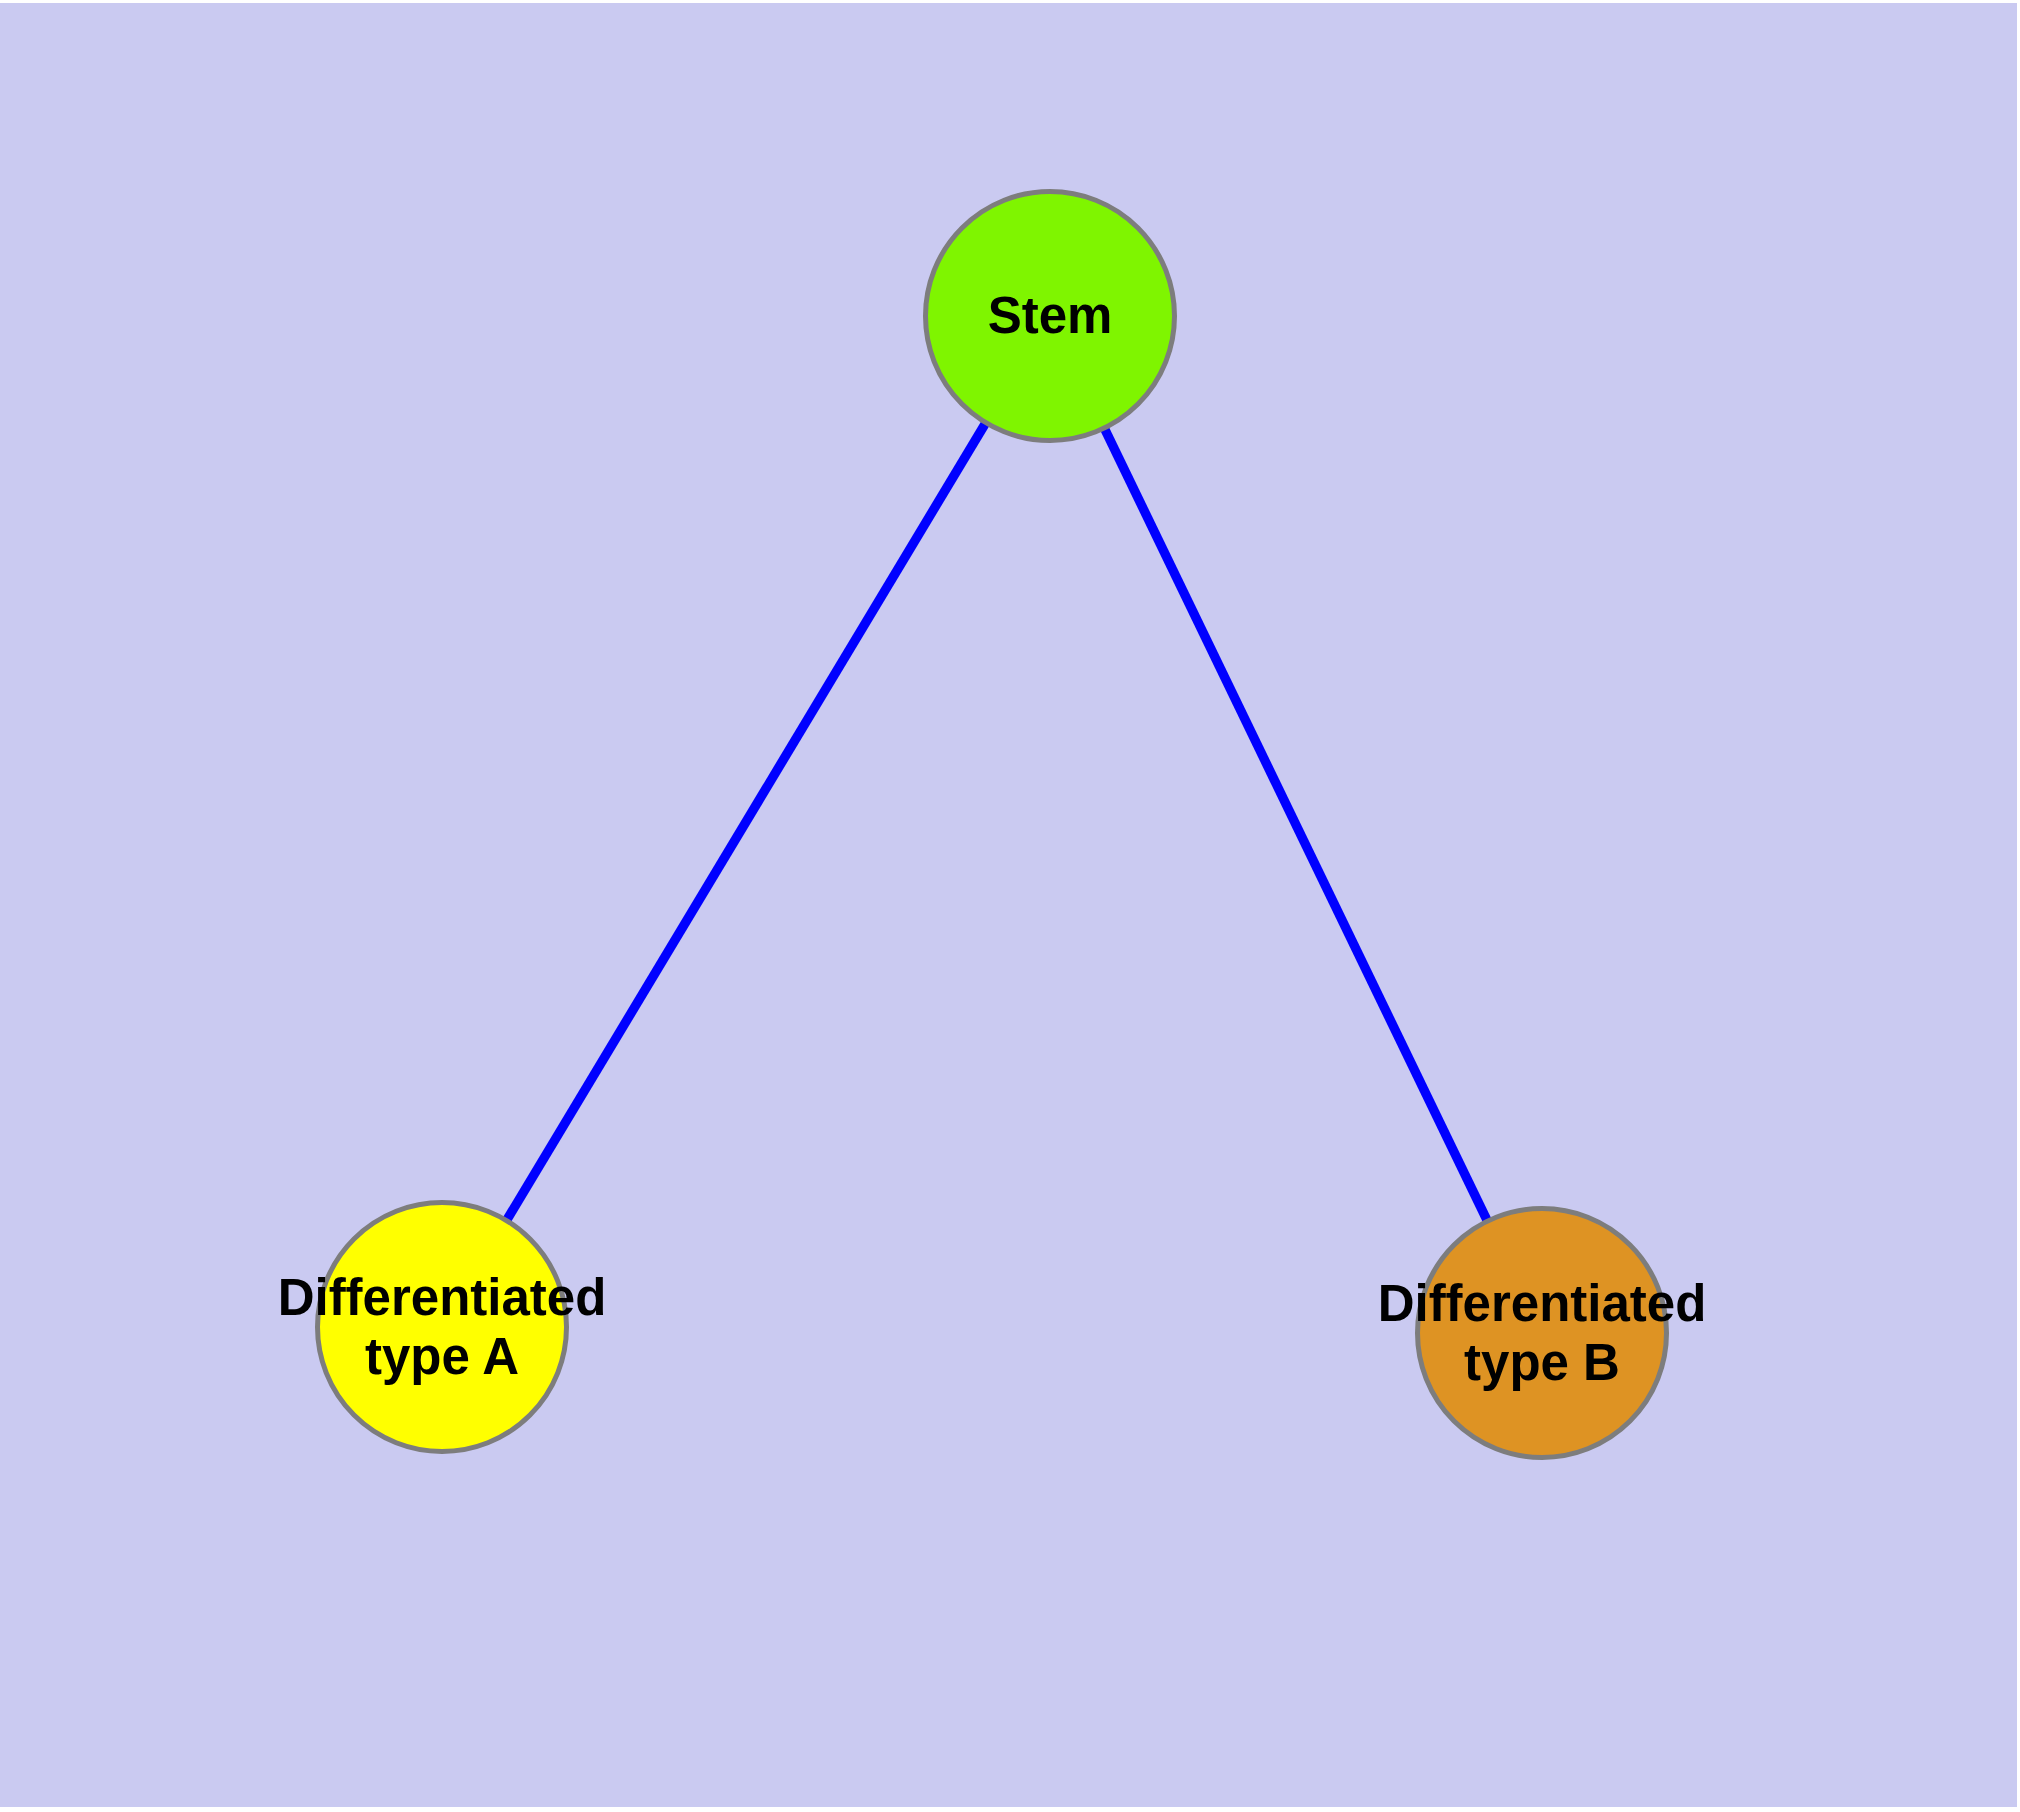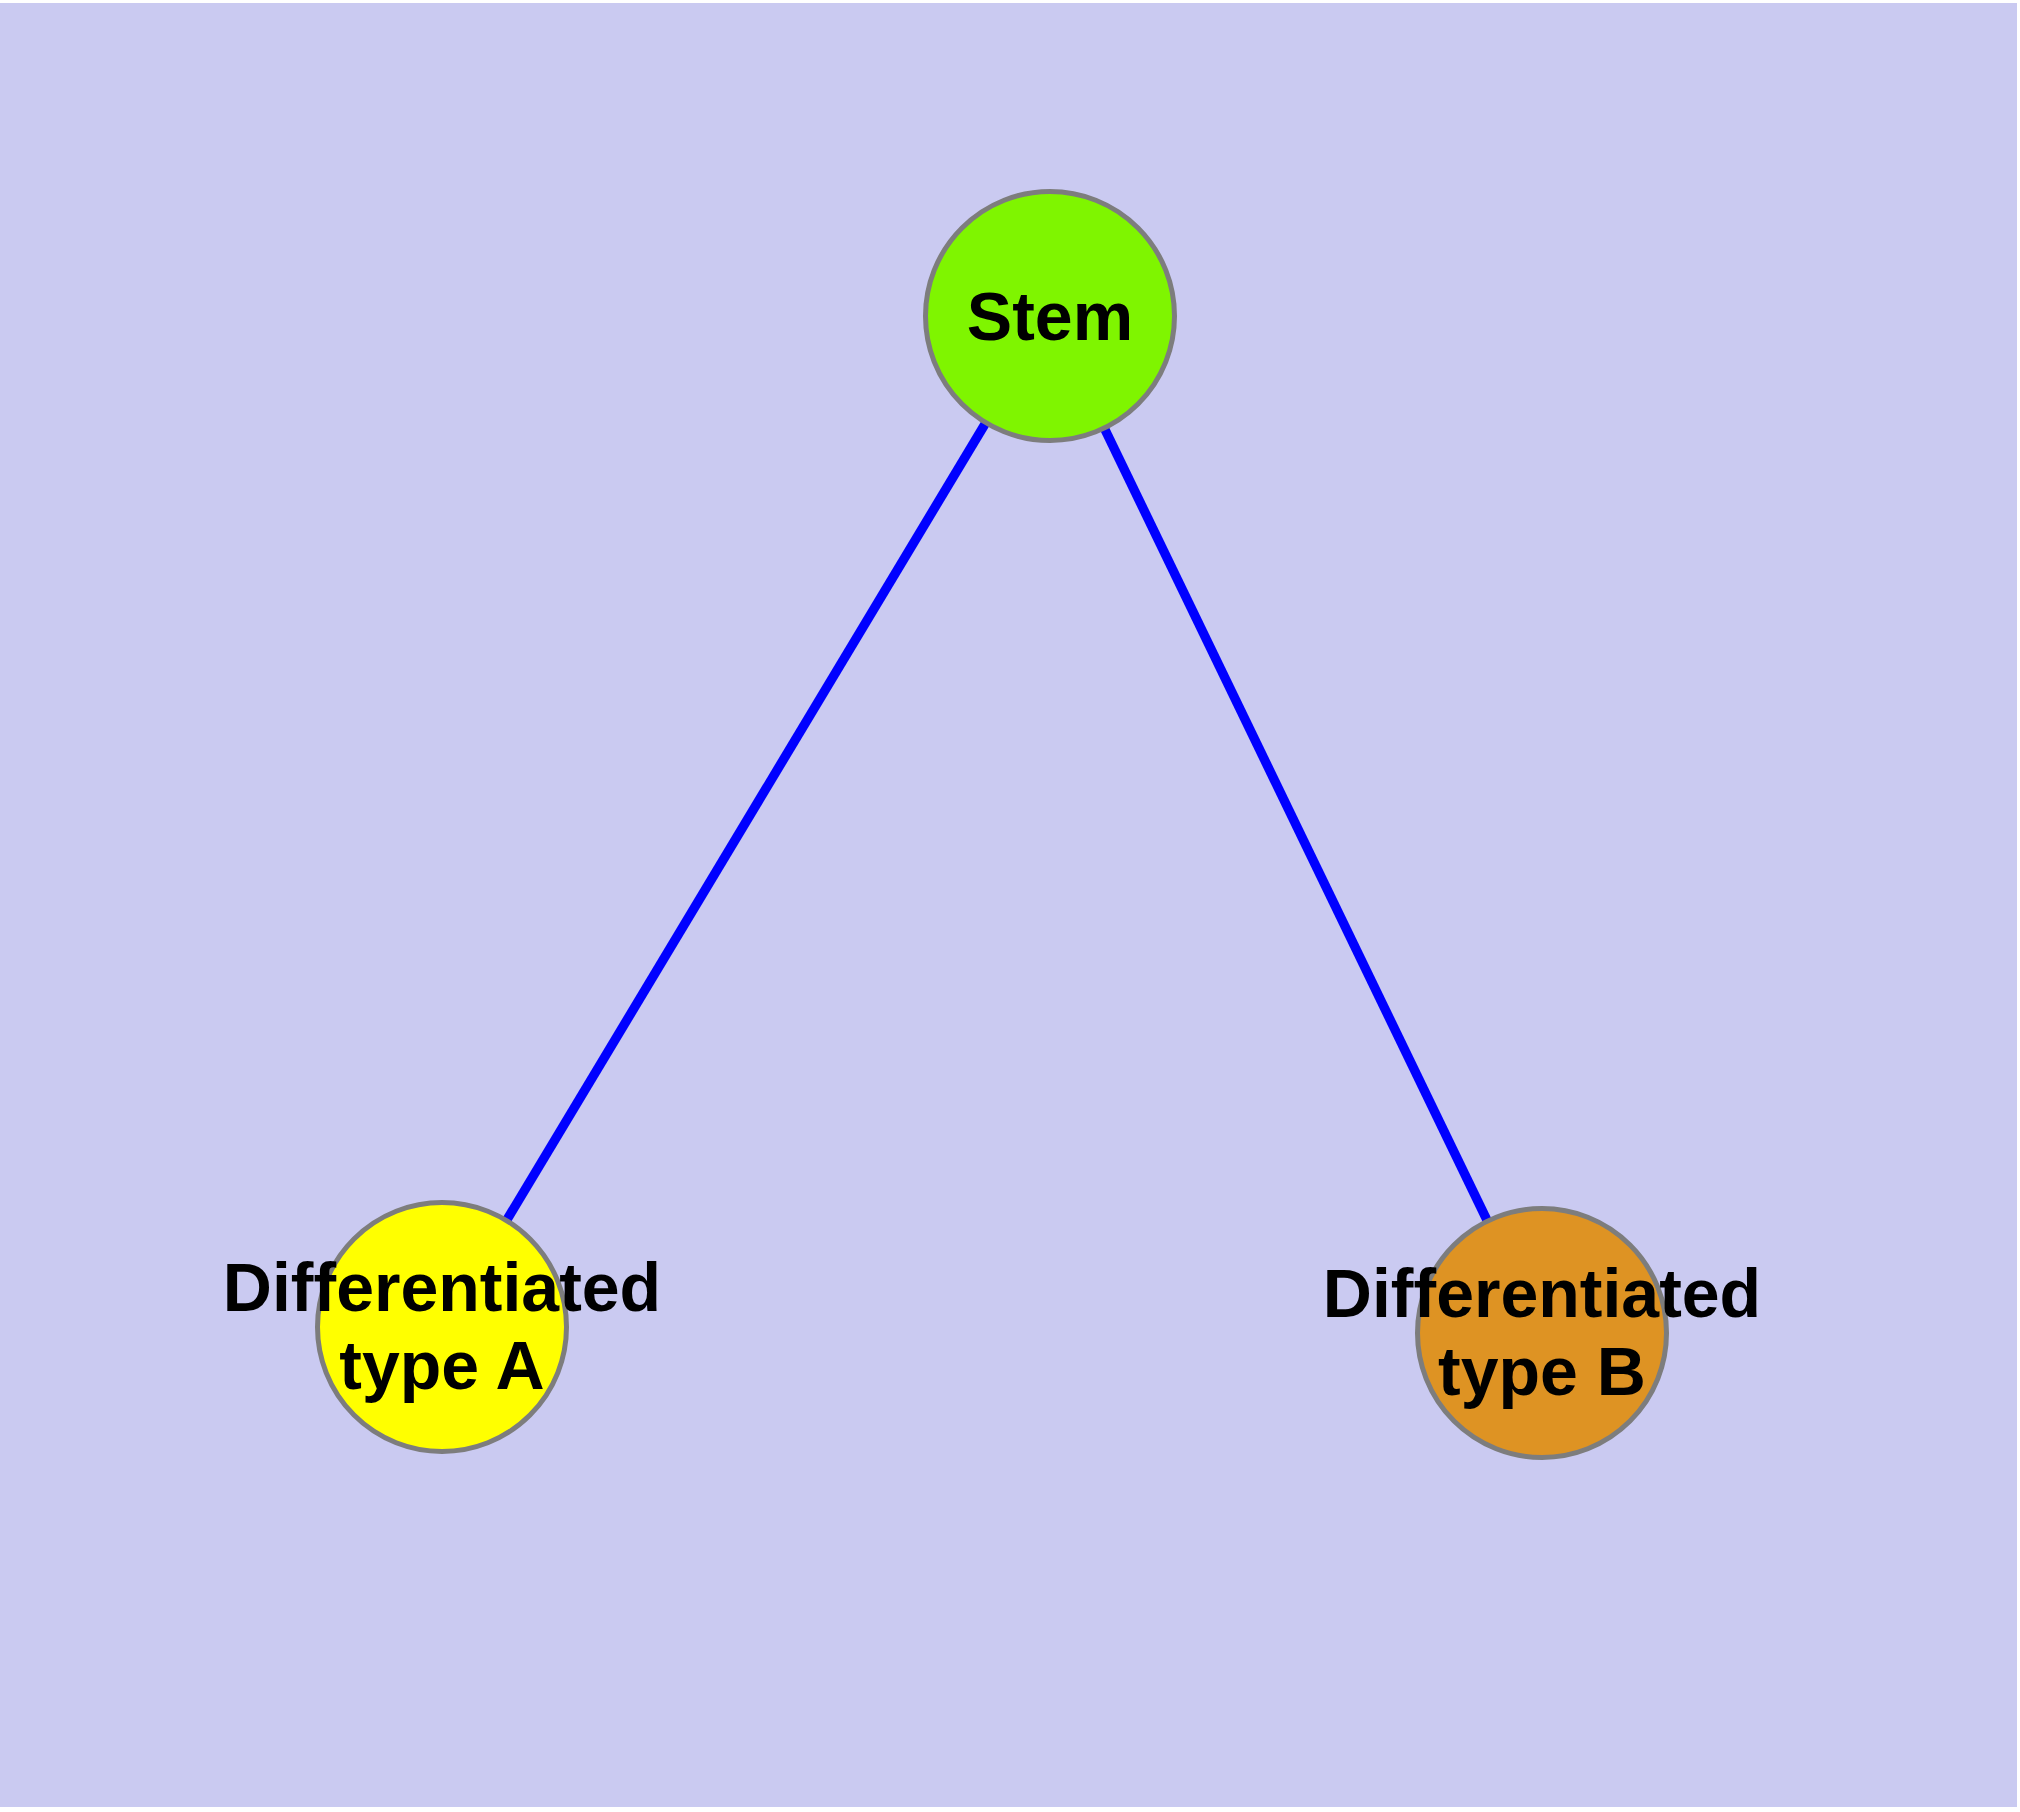--- a/index.html
+++ b/index.html
@@ -34,21 +34,21 @@
     z-index: 2;
   }
   .node-label {
     position: absolute;
     left: 50%;
     top: 50%;
     transform: translate(-50%, -50%);
     width: max-content;
     text-align: center;
     white-space: pre-line;
-    font-size: 68px;
+    font-size: 51px;
     font-weight: bold;
     line-height: 1.16;
     color: #000000;
     z-index: 3;
   }
 </style>
 </head>
 <body>
 
 <div id="page" style="background: rgb(255, 255, 255);">

